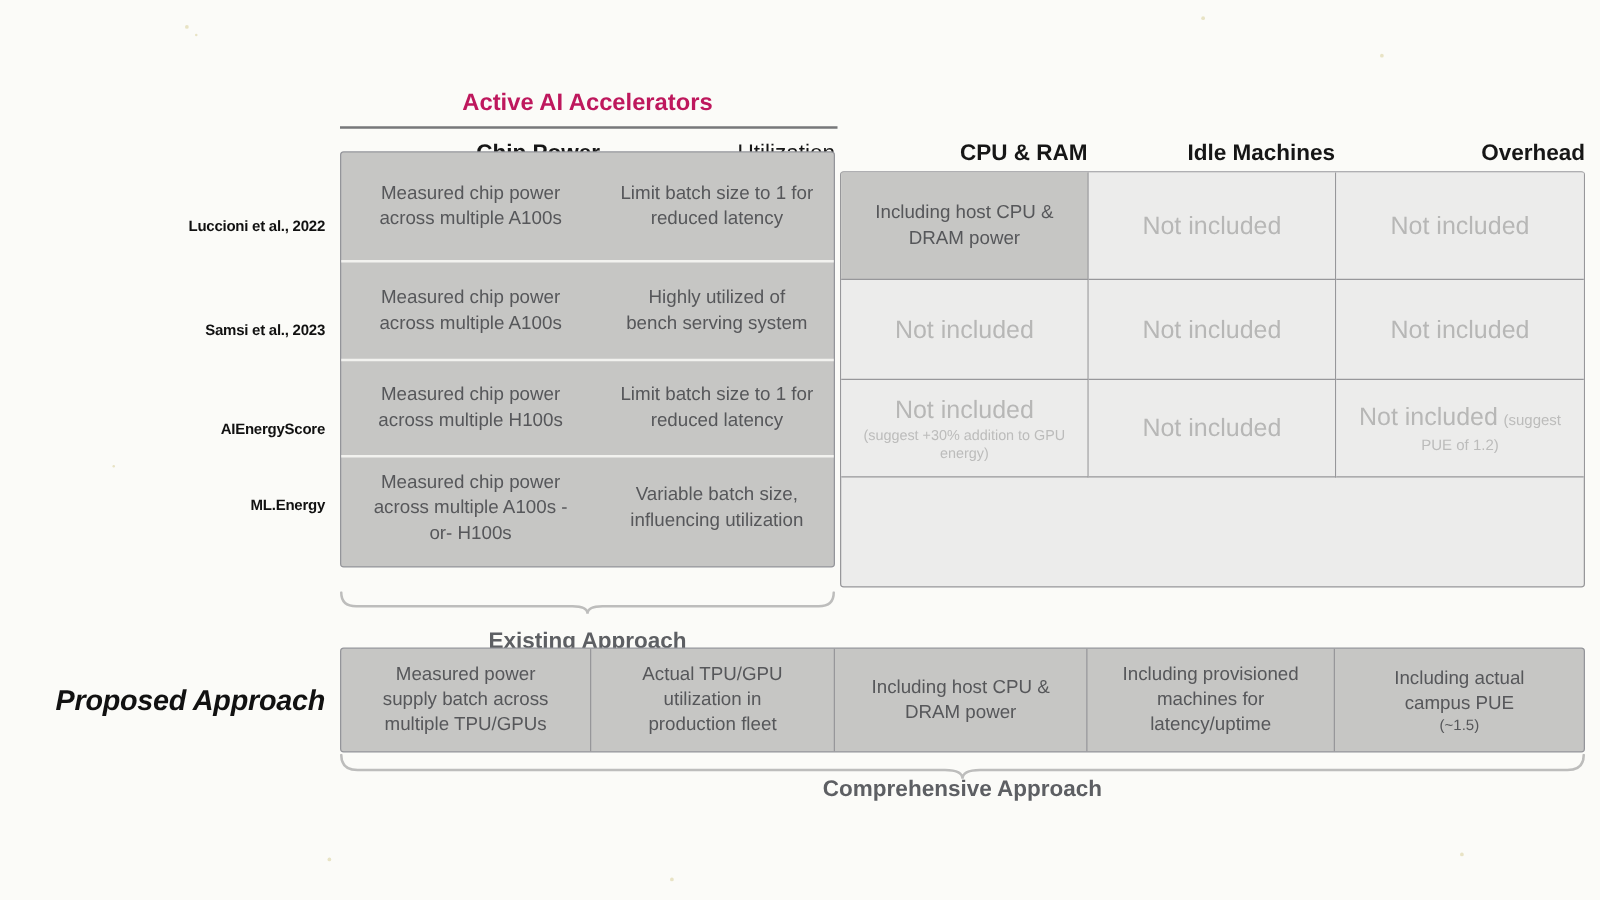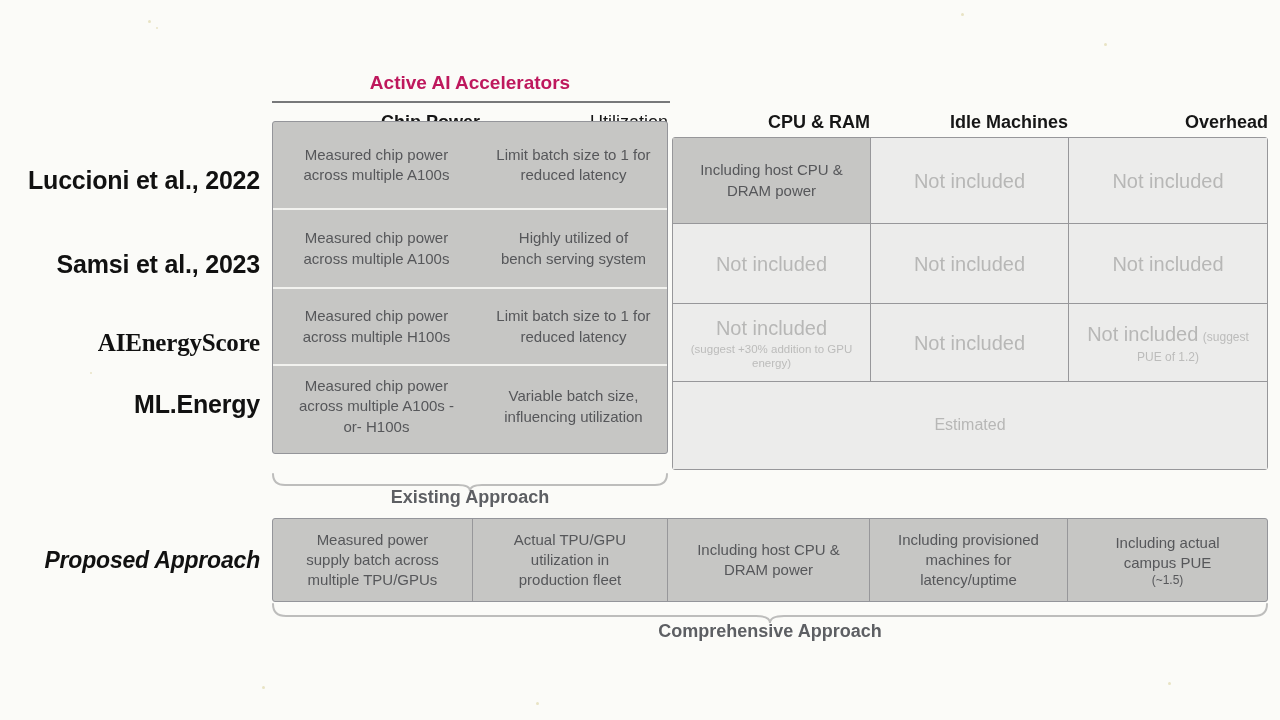--- a/index.html
+++ b/index.html
@@ -31,26 +31,26 @@
   .ch-1 { left:272px; width:208px; }
   .ch-2 { left:480px; width:188px; }
   .ch-3 { left:672px; width:198px; }
   .ch-4 { left:870px; width:198px; }
   .ch-5 { left:1068px; width:200px; }
 
   
   .row-label {
     position:absolute; left:0; width:264px;
     display:flex; align-items:center; justify-content:flex-end;
-    font-size:25px; font-weight:bold; color:#111; padding-right:4px;
+    font-size:12px; font-weight:bold; color:#111; padding-right:4px;
     letter-spacing:-0.2px;
   }
   .rl-1 { top:137px; height:87px; }
   .rl-2 { top:224px; height:80px; }
-  .rl-3 { top:304px; height:78px;font-family:Liberation Serif, serif; }
+  .rl-3 { top:304px; height:78px; }
   .rl-4 { top:360px; height:88px; }
   .rl-proposed { top:518px; height:84px; font-size:23px;font-style:italic; }
 
   
   .left-block {
     position:absolute; left:272px; top:121px; width:396px; height:333px;
     background:#c6c6c4; border:1px solid #94959a; border-radius:3px;
     display:flex; flex-direction:column;
   }
   .lb-row { display:flex; align-items:center; }
@@ -105,21 +105,21 @@
 
   
   .brace { position:absolute; }
   .brace path { stroke:#bdbdbc; stroke-width:2; fill:none; stroke-linecap:round; }
   .brace-existing { left:272px; top:473px; }
   .brace-comprehensive { left:272px; top:603px; }
   .brace-caption {
     position:absolute; text-align:center;
     font-size:18px; font-weight:bold; color:#5d5f63;
   }
-  .cap-existing { left:272px; top:487px; width:396px; }
+  .cap-existing { left:272px; top:502px; width:396px; }
   .cap-comprehensive { left:272px; top:621px; width:996px; }
 </style>
 </head>
 <body>
 
 <div class="slide">
 
   <div>
     <div class="speck" style="left:148px;top:20px;width:3px;height:3px;"></div>
     <div class="speck" style="left:156px;top:27px;width:2px;height:2px;"></div>
@@ -207,23 +207,20 @@
       <div class="muted">Not included</div>
       <div class="note-block">(suggest +30% addition to GPU energy)</div>
     </div>
     <div class="rb-cell br bb">
         <div class="muted">Not included</div>
       </div>
     <div class="rb-cell bb">
       <div class="inline-wrap"><span class="muted">Not included</span> <span class="note-inline">(suggest PUE of 1.2)</span></div>
     </div>
 
-    <div class="rb-cell merged">
-        <div class="muted estimated">Estimated</div>
-      </div>
   </div>
 
   <svg class="brace brace-existing" width="396" height="20" viewBox="0 0 396 20">
     <path d="M1,1 Q1,12 13,12 H186 Q198,12 198,18 Q198,12 210,12 H383 Q395,12 395,1"></path>
   </svg>
   <div class="brace-caption cap-existing">Existing Approach</div>
 
   <div class="proposed-block">
     <div class="pb-cell br">
         <div class="cell-text narrow">Measured power supply batch across multiple TPU/GPUs</div>

